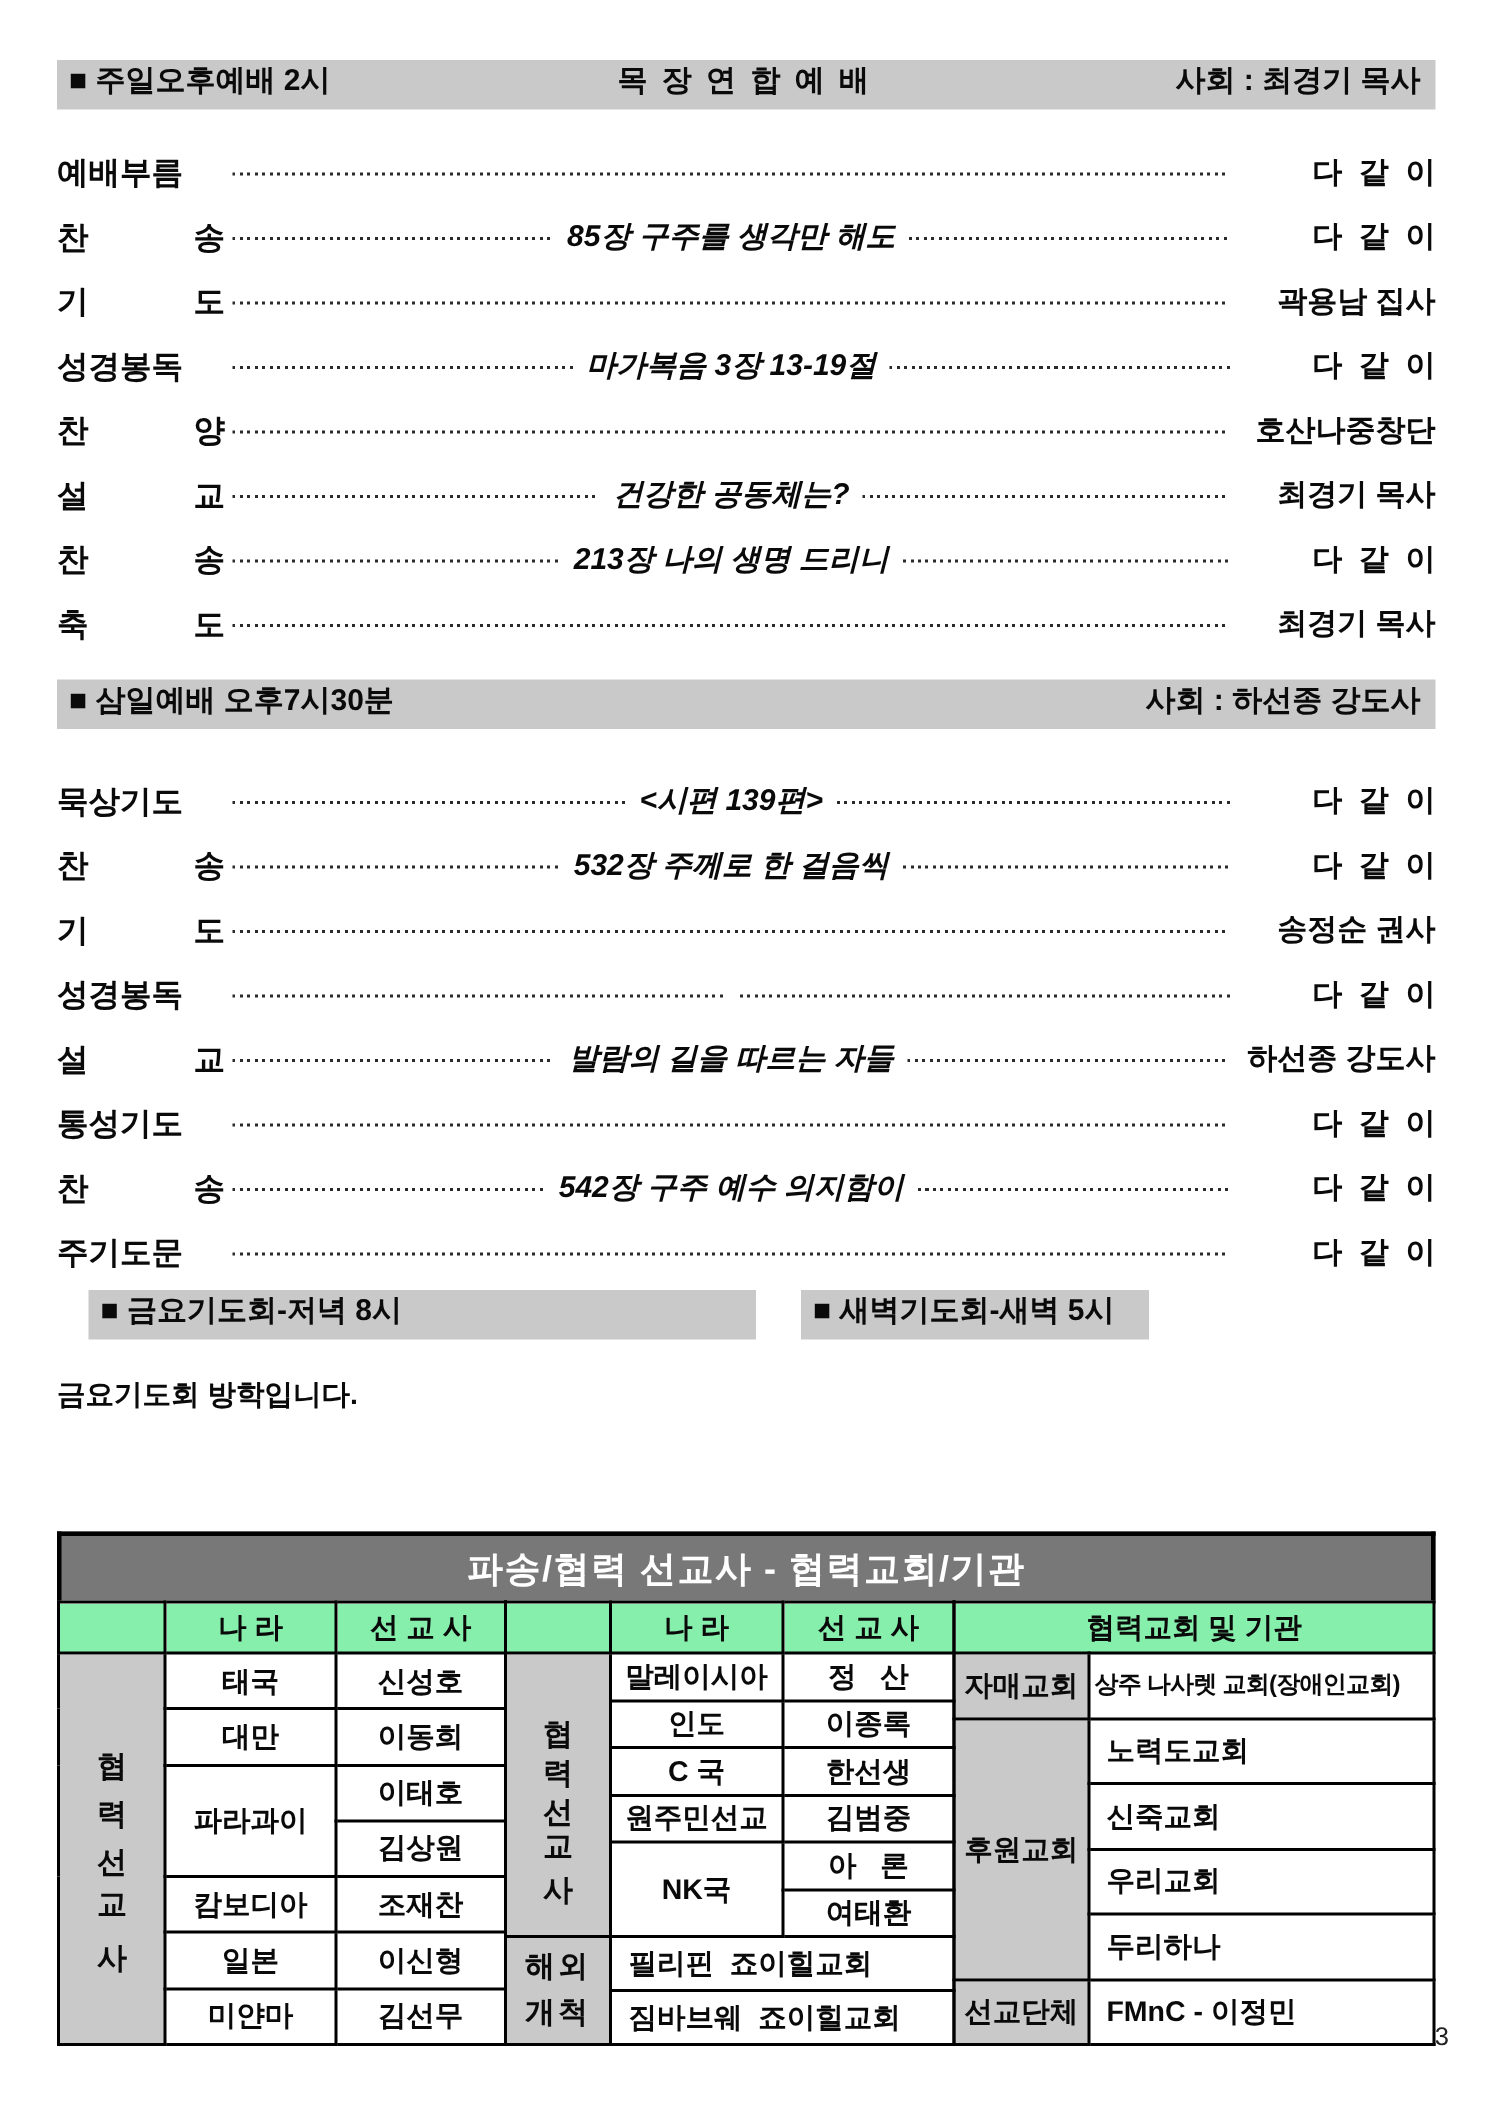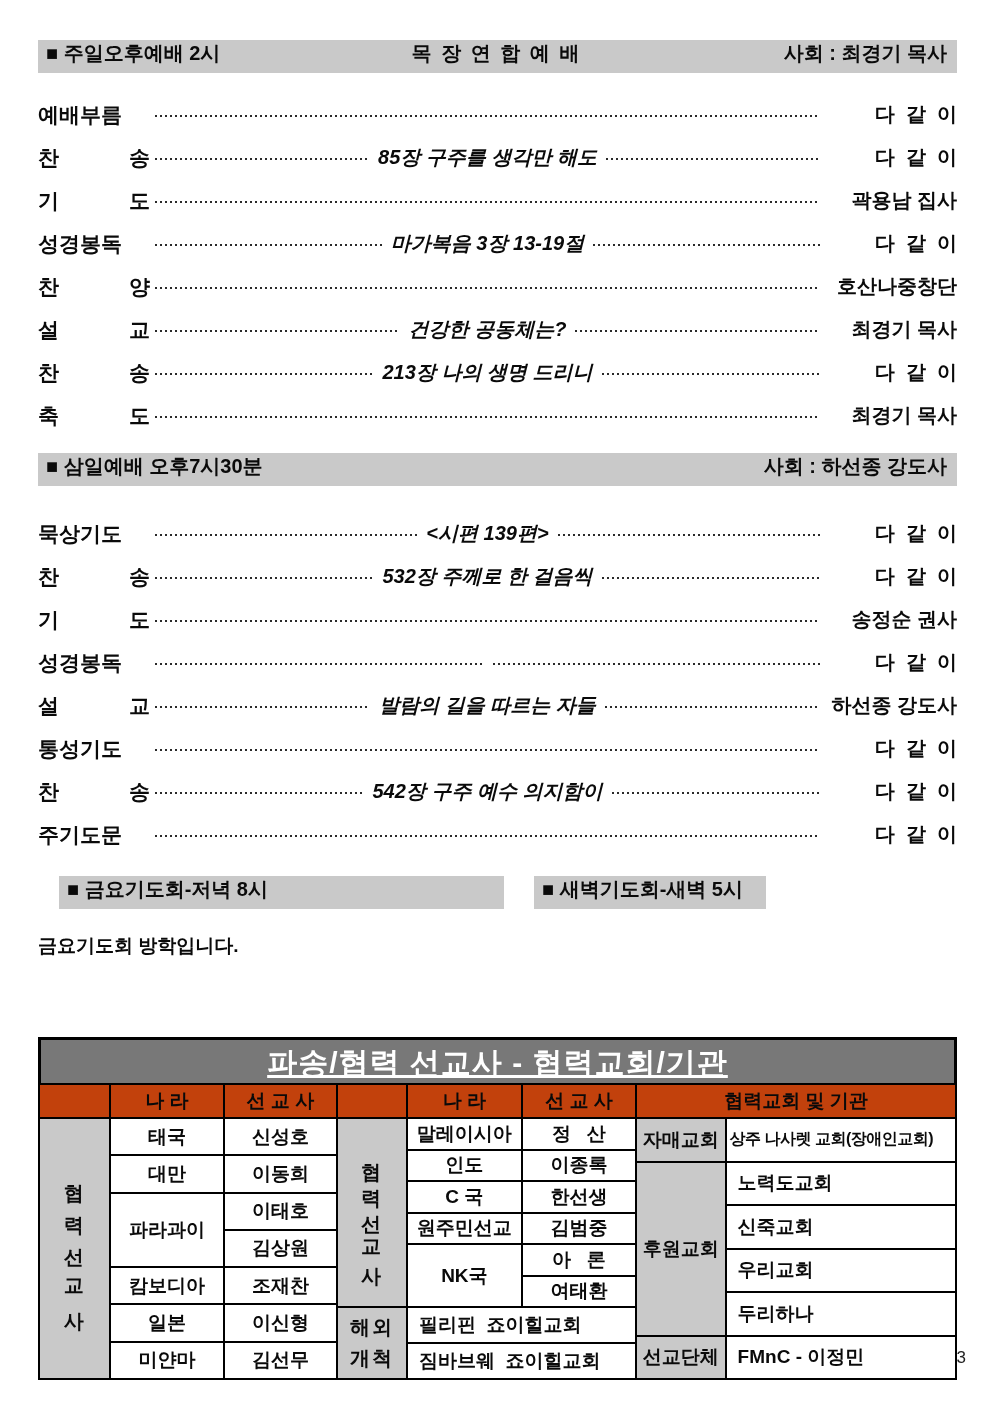--- a/index.html
+++ b/index.html
@@ -35,46 +35,46 @@
   .leader {
     flex:1 1 auto; height:2px; align-self:center; margin:2px 5px 0 5px;
     background:repeating-linear-gradient(90deg,#2a2a2a 0 2px,transparent 2px 5px);
   }
   .w-center { white-space:pre; padding:0 4px;font-style:italic; }
   .w-center:empty { display:none; }
   .w-center:empty + .leader { display:none; }
   .w-right { min-width:132px; flex-shrink:0; text-align:right; white-space:pre; }
 
   
-  .bars-row { display:flex; margin-top:20px;padding-left:21px; }
+  .bars-row { display:flex; margin-top:4px;padding-left:21px; }
   .bar-half-left  { width:445px; }
   .bar-half-right { width:232px; margin-left:30px; }
 
   .notes-row { display:flex; margin-top:16px; height:104px; }
   .friday-note { width:445px; font-size:19px; padding-top:8px; }
   .dawn-block { display:flex; align-items:center; margin-left:30px; }
   .dawn-label { font-size:20px; white-space:pre; margin-right:16px; }
   .dawn-lines div { font-size:19px; line-height:37px; white-space:pre; }
 
   
   .mtable-wrap { margin-top:8px; }
   .mtitle {
     background:#787878; color:#ffffff; text-align:center;
-    font-size:30px; height:46px; line-height:46px;
-    border:3px solid #000; border-bottom:none; letter-spacing:1px;text-decoration:underline;
+    font-size:24px; height:46px; line-height:46px;
+    border:3px solid #000; border-bottom:none; letter-spacing:1px;
   }
   .tables { display:flex; border:0; }
   table { border-collapse:collapse; table-layout:fixed; height:297px; }
   table + table { margin-left:-2px; }
   td, th {
     border:2px solid #000;
     font-size:19px; text-align:center; overflow:hidden;
     padding:0 3px; font-weight:bold; white-space:pre;
   }
-  th { background:#c2410c; height:34px; }
+  th { background:#86efac; height:34px; }
   .glabel { background:#c9c9c9; }
   .vert {
     writing-mode:vertical-rl; text-orientation:upright;
     letter-spacing:12px; font-size:20px; padding:6px 0;
   }
   .vert2 { letter-spacing:6px; }
   .wrap2 { white-space:normal; line-height:1.55; font-size:20px; letter-spacing:2px; }
   .la { text-align:left; padding-left:11px; }
   .fit { font-size:16px; letter-spacing:-0.5px; padding:0 3px; }
 

